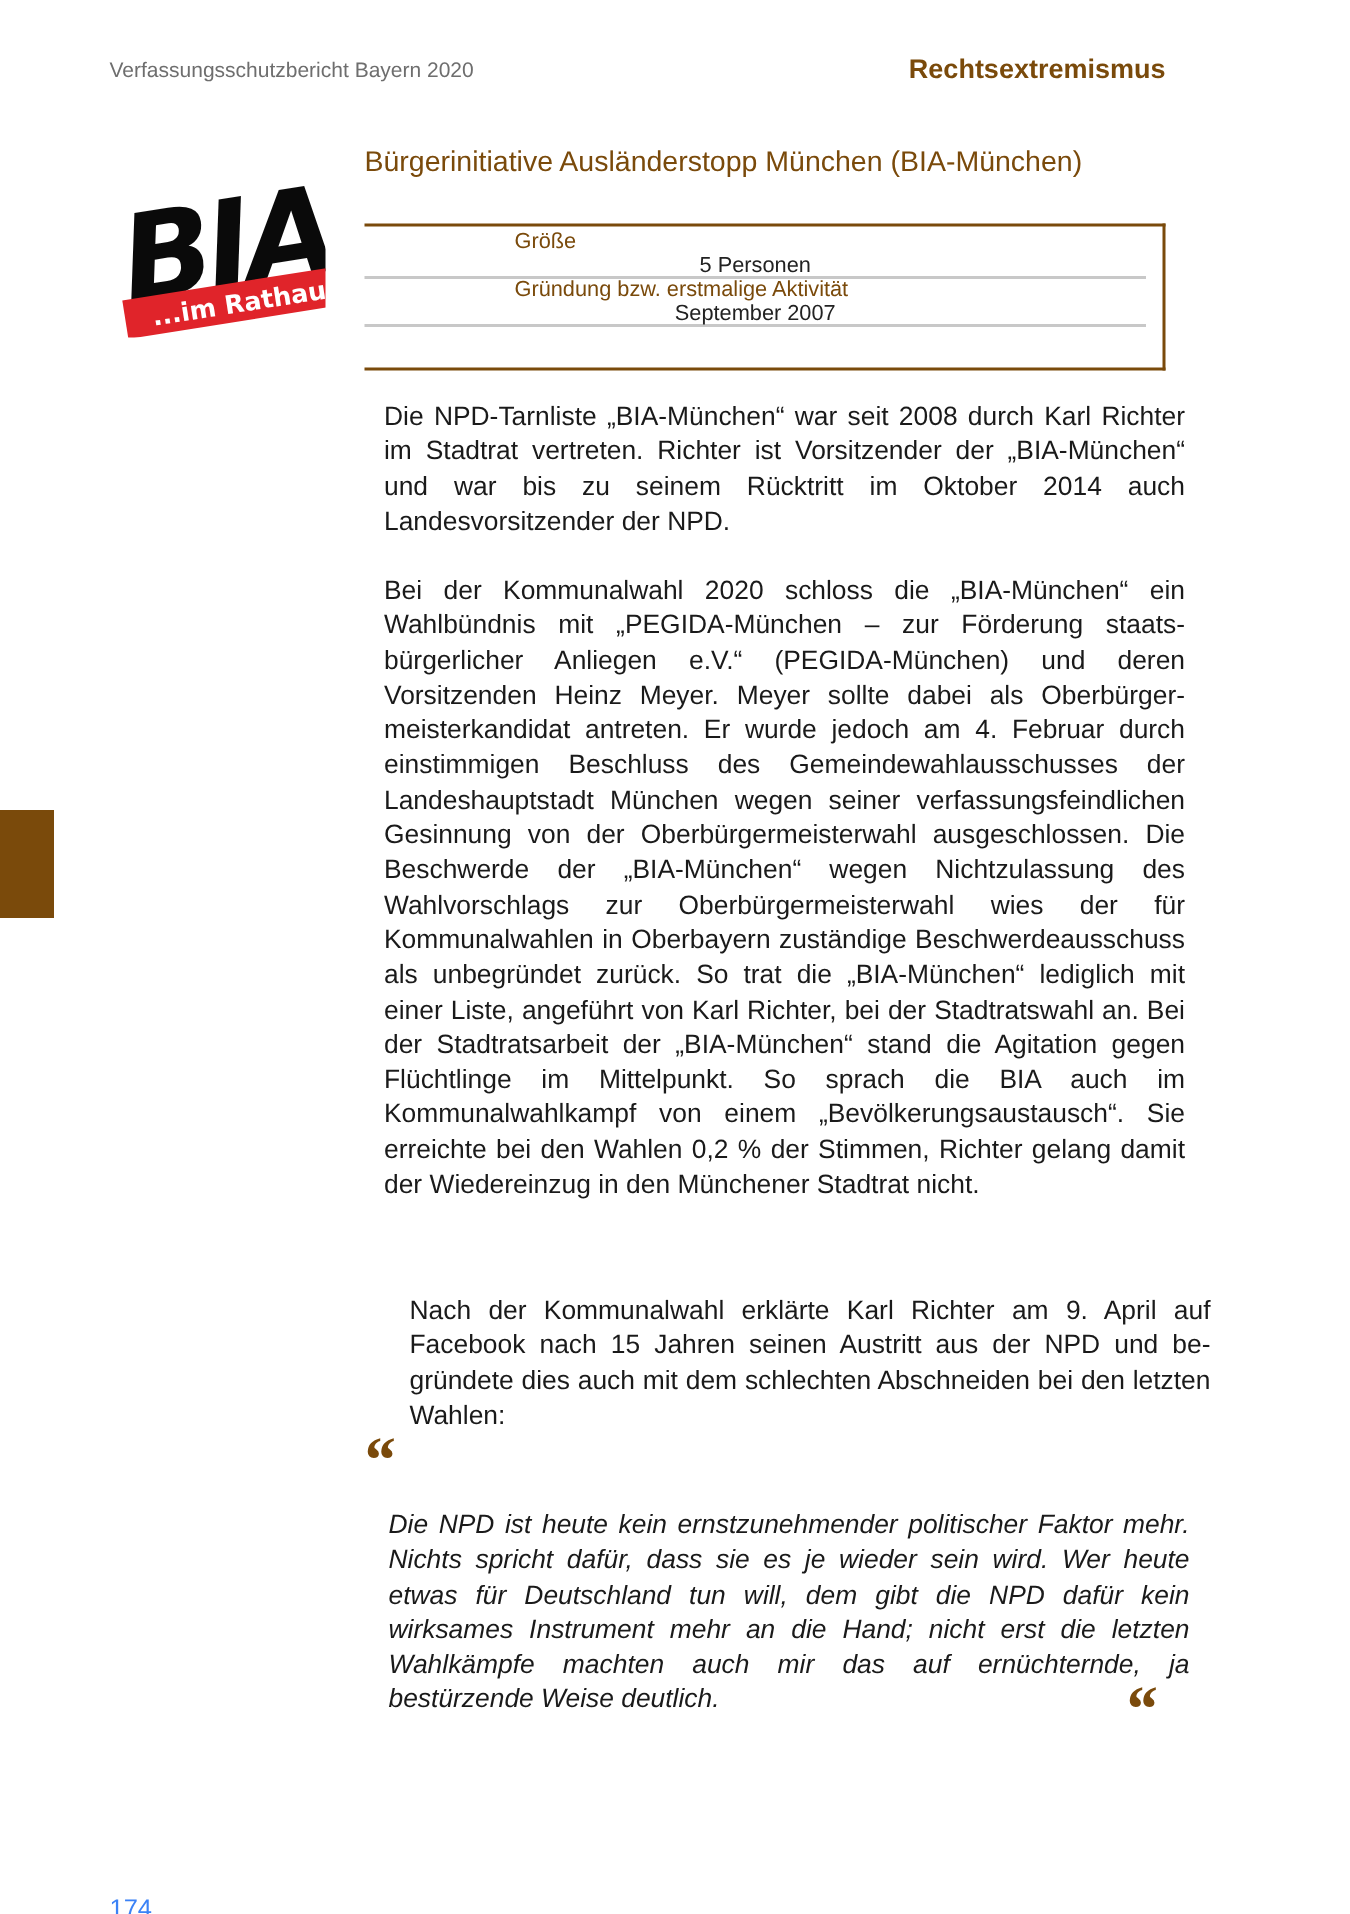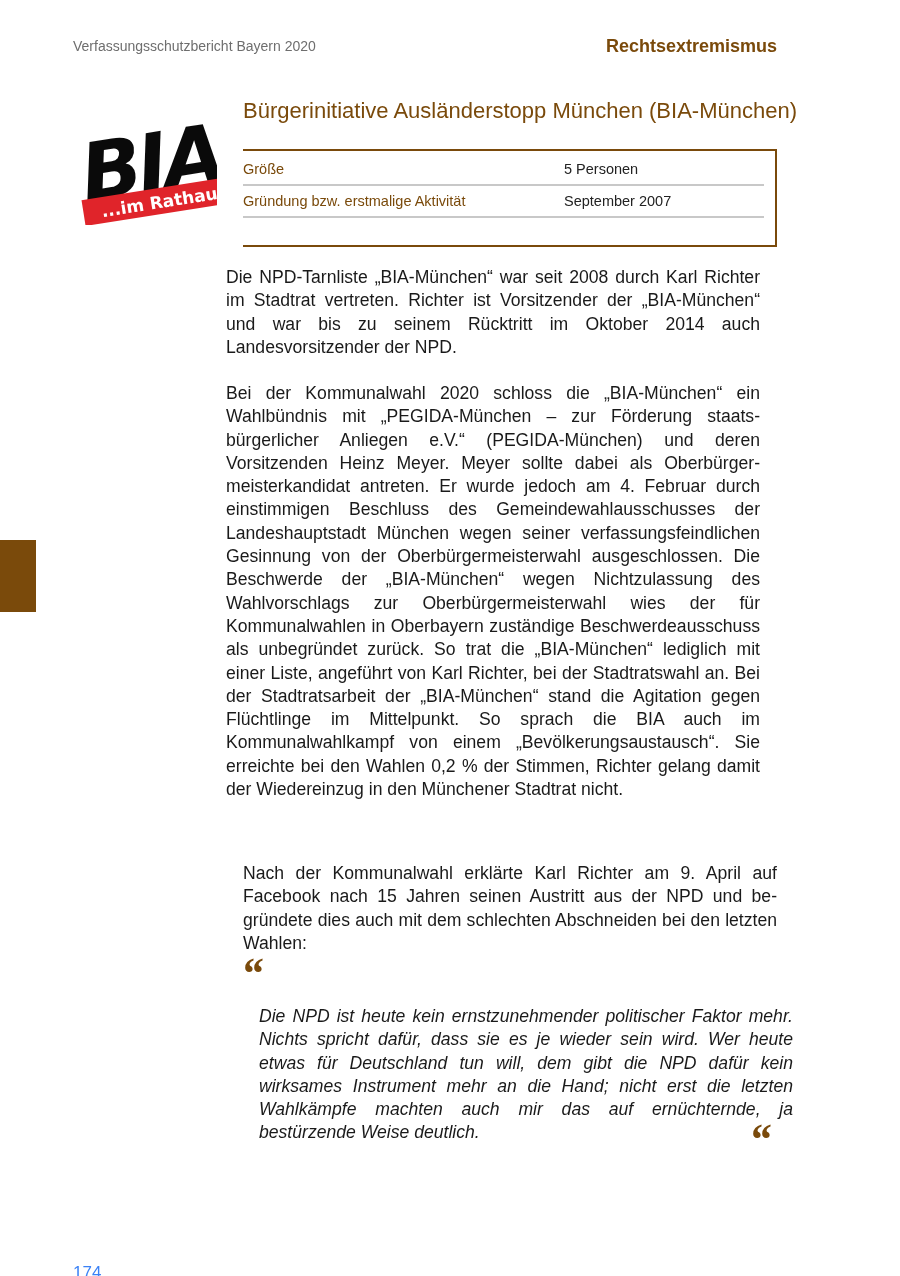--- a/index.html
+++ b/index.html
@@ -11,35 +11,35 @@
   .running-left {
     position: absolute; left: 73px; top: 38px; font-size: 14px; color: #6e6e6e;
   }
   .running-right {
     position: absolute; right: 123px; top: 36px; font-size: 18px; font-weight: bold; color: #7a4a0b;
   }
   .logo {
     position: absolute; left: 72px; top: 100px; width: 145px; height: 125px;
   }
   .section-title {
-    position: absolute; left: 243px; top: 98px; font-size: 22px; color: #7a4a0b;
+    position: absolute; left: 243px; top: 98px; font-size: 19px; color: #7a4a0b;
   }
   .fact-box {
     position: absolute; left: 243px; top: 149px; width: 532px; height: 94px;
     border-top: 2px solid #7a4a0b; border-right: 2px solid #7a4a0b; border-bottom: 2px solid #7a4a0b;
   }
   .fact-row {
     position: absolute; left: 0; width: 521px; height: 31px; display: flex; align-items: center;
     font-size: 14.5px;
   }
-  .fact-row.sep { border-bottom: 2px solid #c8c8c8; }
+  .fact-row.sep { border-bottom: 2px solid #c8c8c8; flex-direction: column; }
   .fact-label { width: 321px; color: #7a4a0b; }
   .fact-value { color: #222; }
   .body-text {
-    position: absolute; left: 226px; width: 534px; font-size: 17.6px; line-height: 23.3px;
+    position: absolute; left: 256px; width: 534px; font-size: 17.6px; line-height: 23.3px;
     text-align: justify; hyphens: manual; color: #1a1a1a;
   }
   .quote-mark {
     position: absolute; font-size: 44px; font-weight: bold; font-style: italic; color: #7a4a0b;
     line-height: 1; font-family: "Liberation Serif", serif; letter-spacing: -2px;
   }
   .quote-text {
     position: absolute; left: 243px; top: 989px; width: 534px; font-size: 17.6px; line-height: 23.3px;
     font-style: italic; text-align: justify; color: #1a1a1a;
   }

